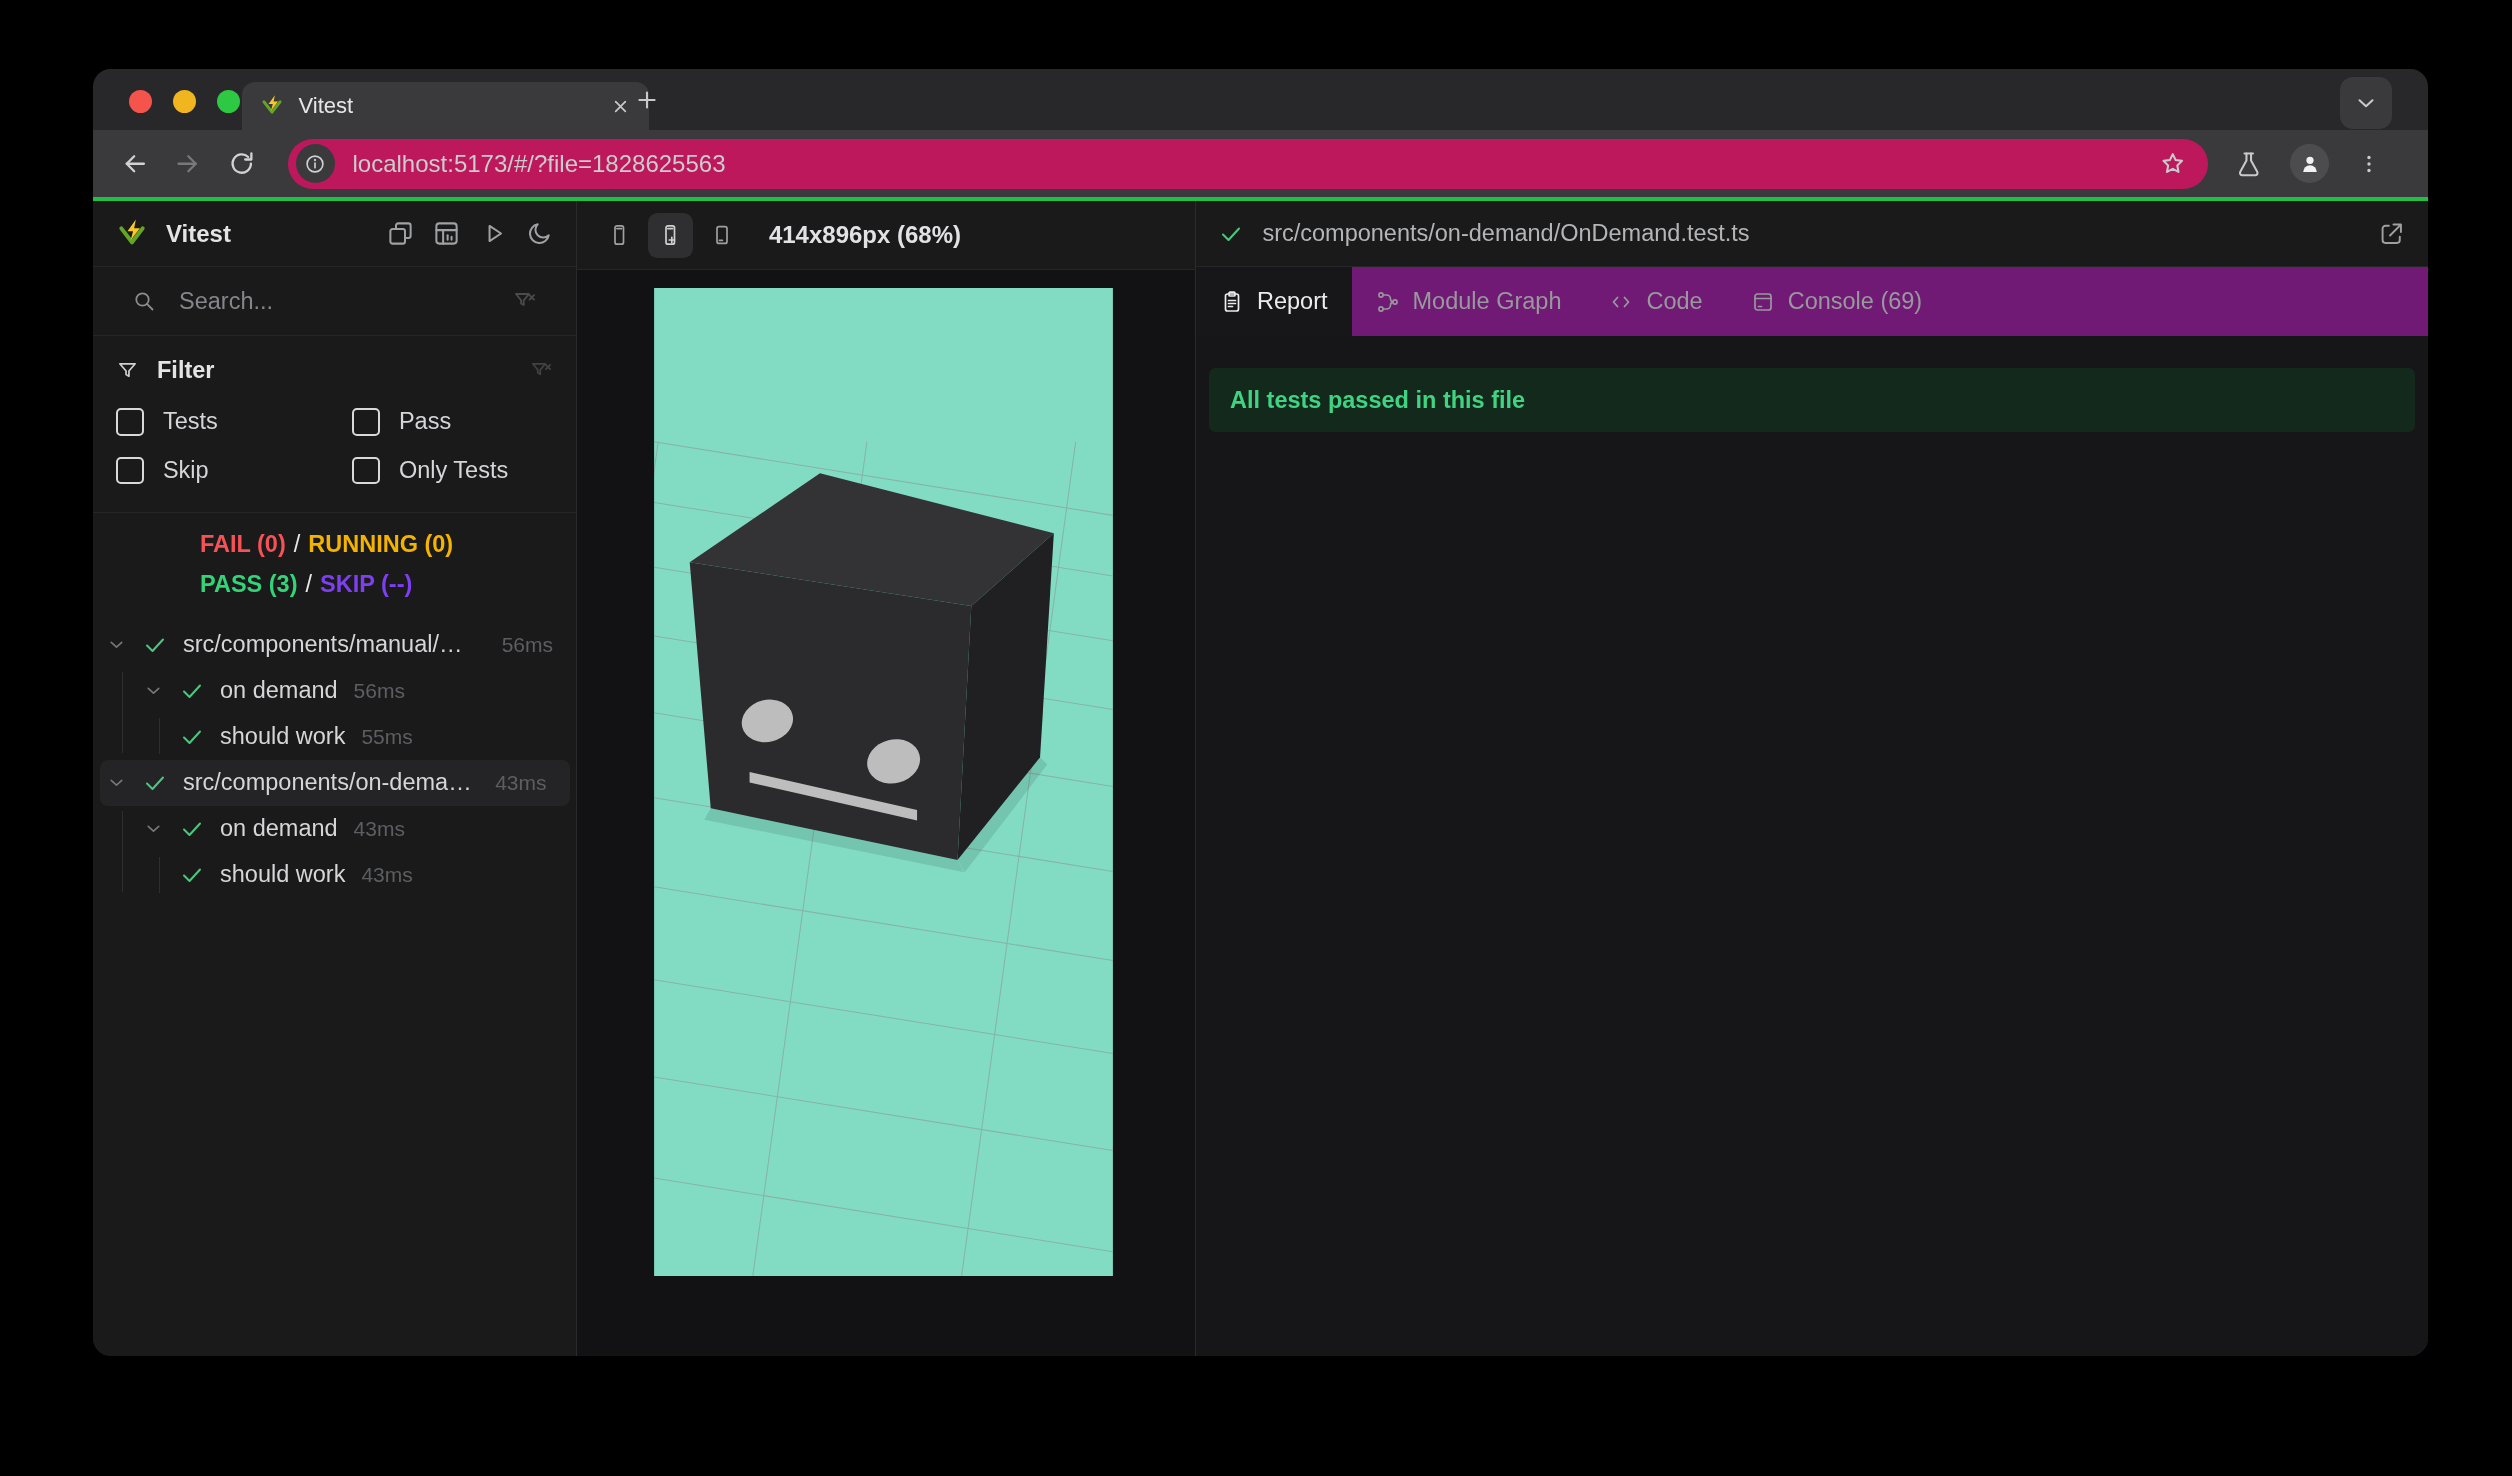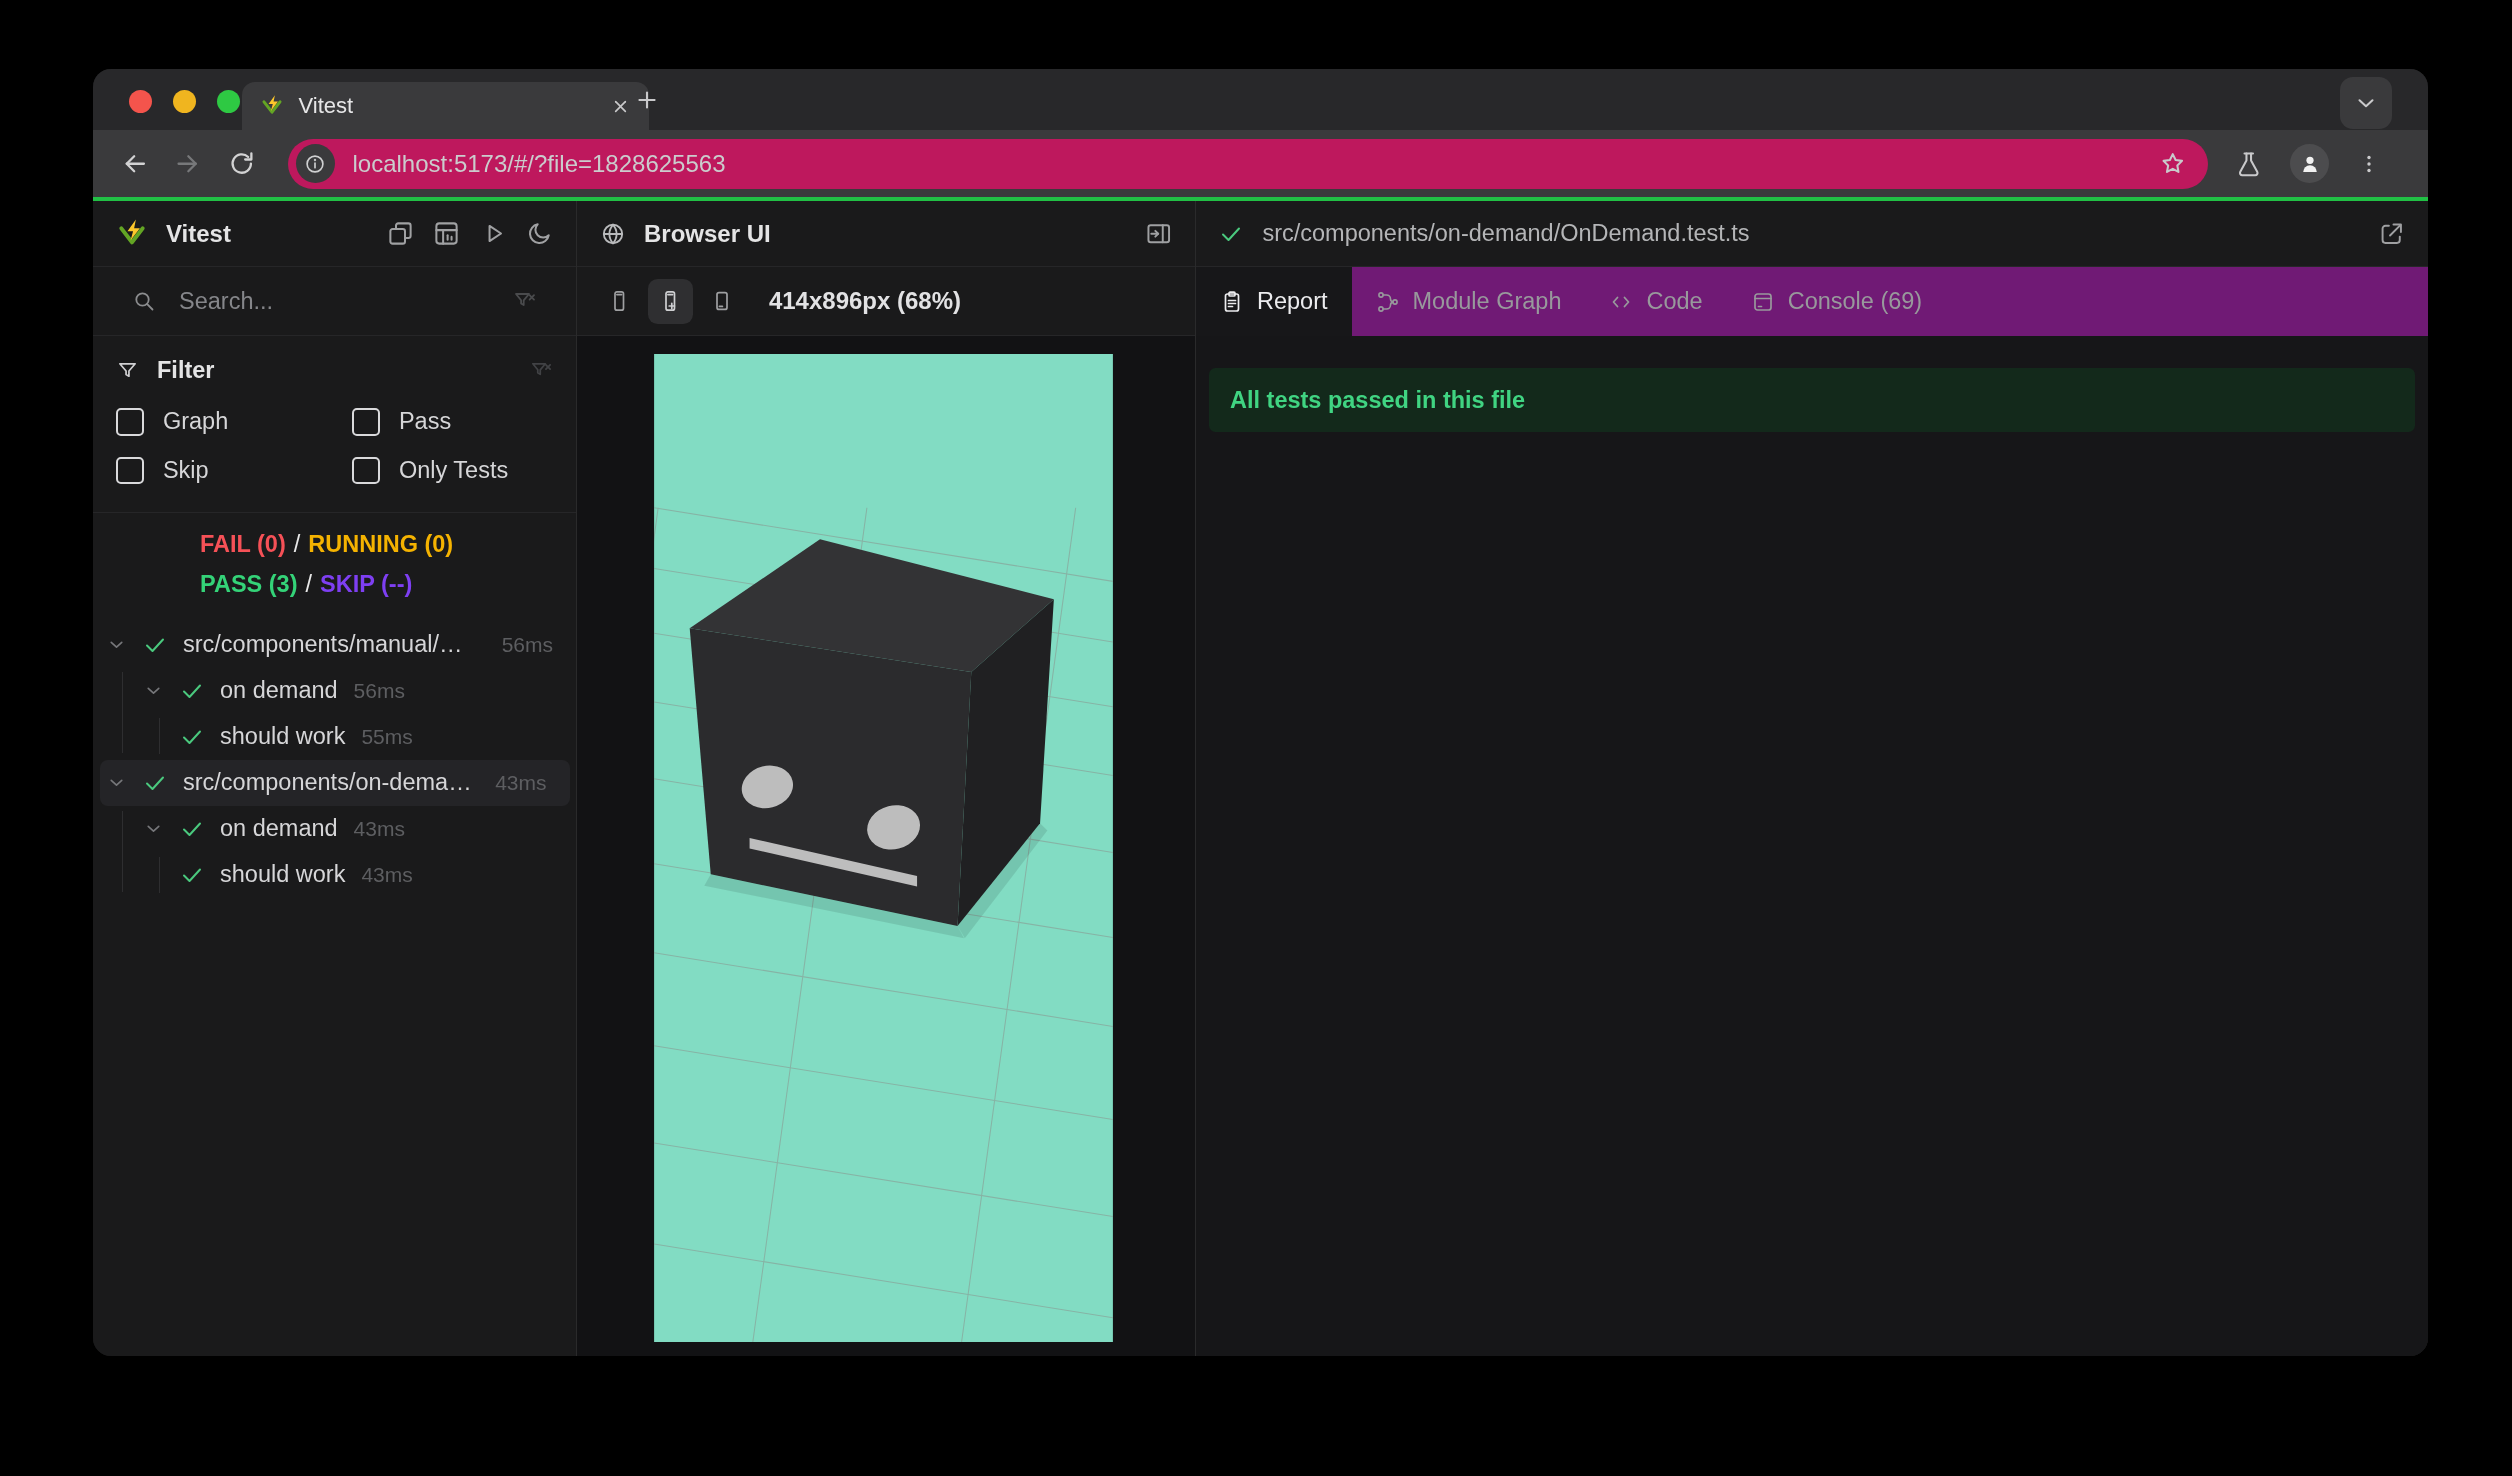--- a/index.html
+++ b/index.html
@@ -341,21 +341,21 @@
               <use href="#i-funnel"></use>
             </svg>
           <span>Filter</span>
           <svg class="ic fx-dim" viewBox="0 0 24 24">
               <use href="#i-funnelx"></use>
             </svg>
         </div>
         <div class="f-grid">
           <div class="cb">
               <i class="box"></i>
-              <span>Graph</span>
+              <span>Tests</span>
             </div>
           <div class="cb">
               <i class="box"></i>
               <span>Pass</span>
             </div>
           <div class="cb">
               <i class="box"></i>
               <span>Skip</span>
             </div>
           <div class="cb">
@@ -427,29 +427,20 @@
           <svg class="ic check" viewBox="0 0 24 24">
               <use href="#i-check"></use>
             </svg>
           <span>should work</span>
           <span class="time">43ms</span>
         </div>
       </div>
     </aside>
 
     <section class="mid">
-      <div class="p-head">
-        <svg class="ic globe" viewBox="0 0 24 24">
-            <use href="#i-globe"></use>
-          </svg>
-        <span>Browser UI</span>
-        <svg class="ic panelic" viewBox="0 0 24 24">
-            <use href="#i-panelright"></use>
-          </svg>
-      </div>
       <div class="devbar">
         <div class="dev">
           <svg class="ic" viewBox="0 0 24 24">
               <use href="#i-phone1"></use>
             </svg>
         </div>
         <div class="dev sel">
           <svg class="ic" viewBox="0 0 24 24">
               <use href="#i-phone2"></use>
             </svg>

